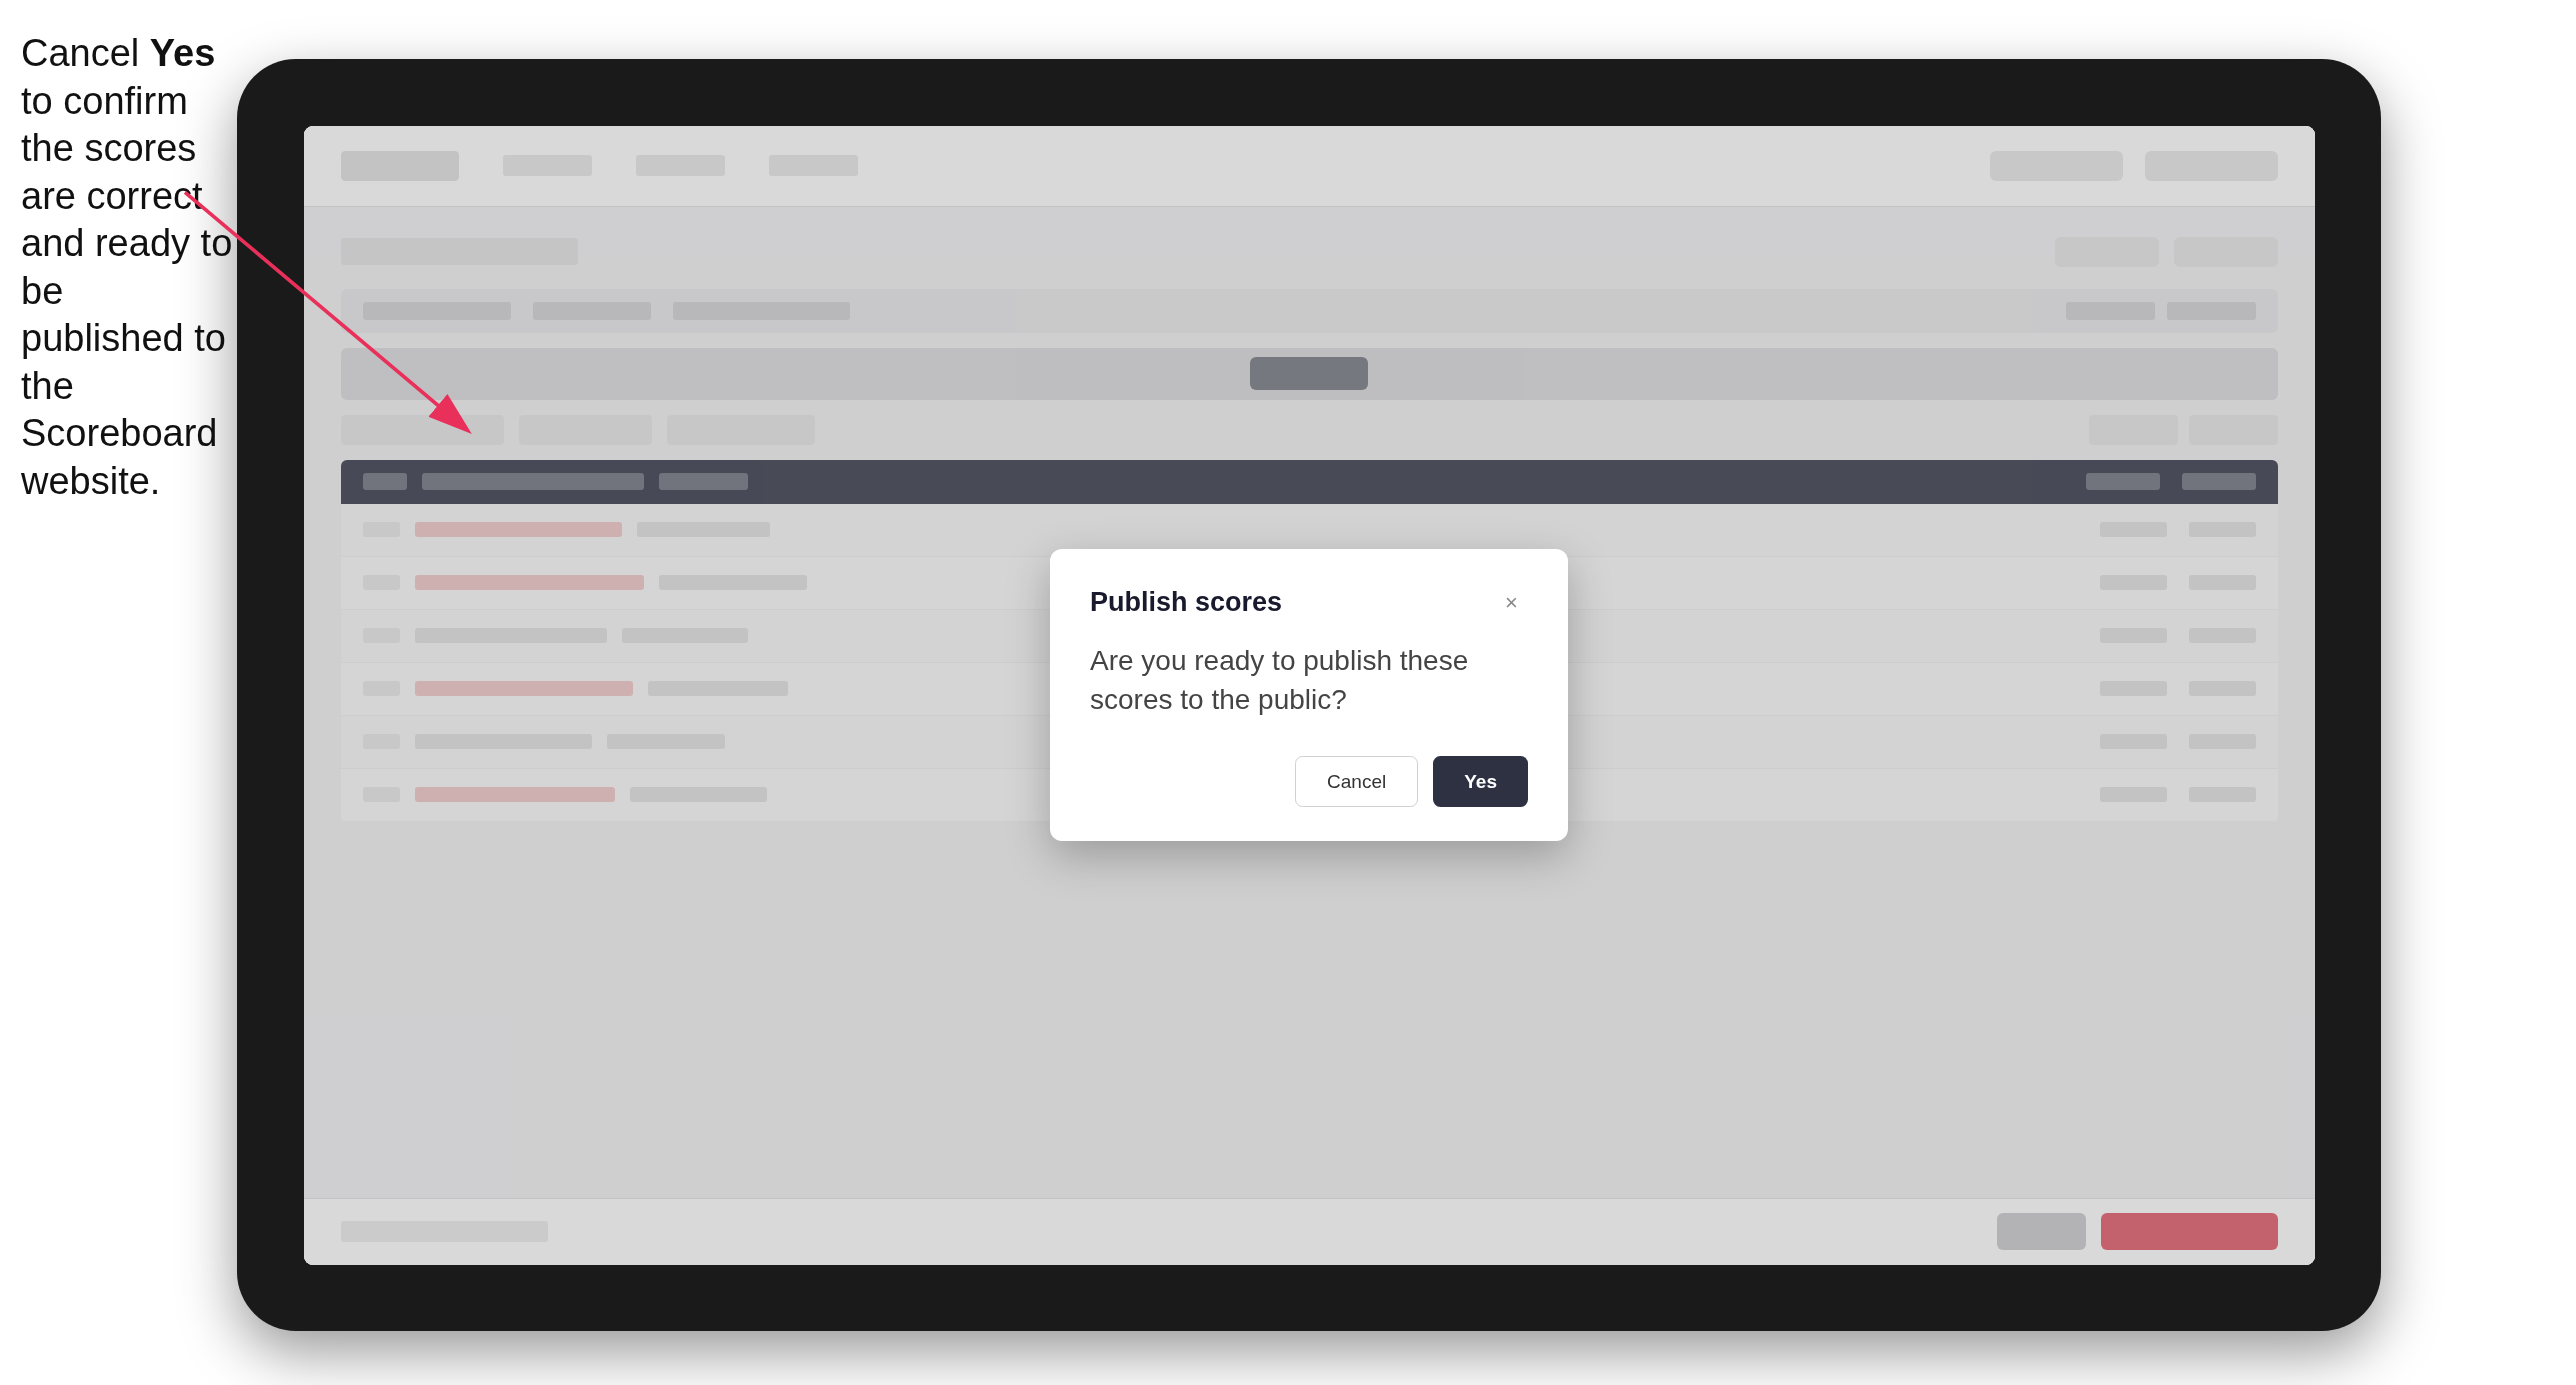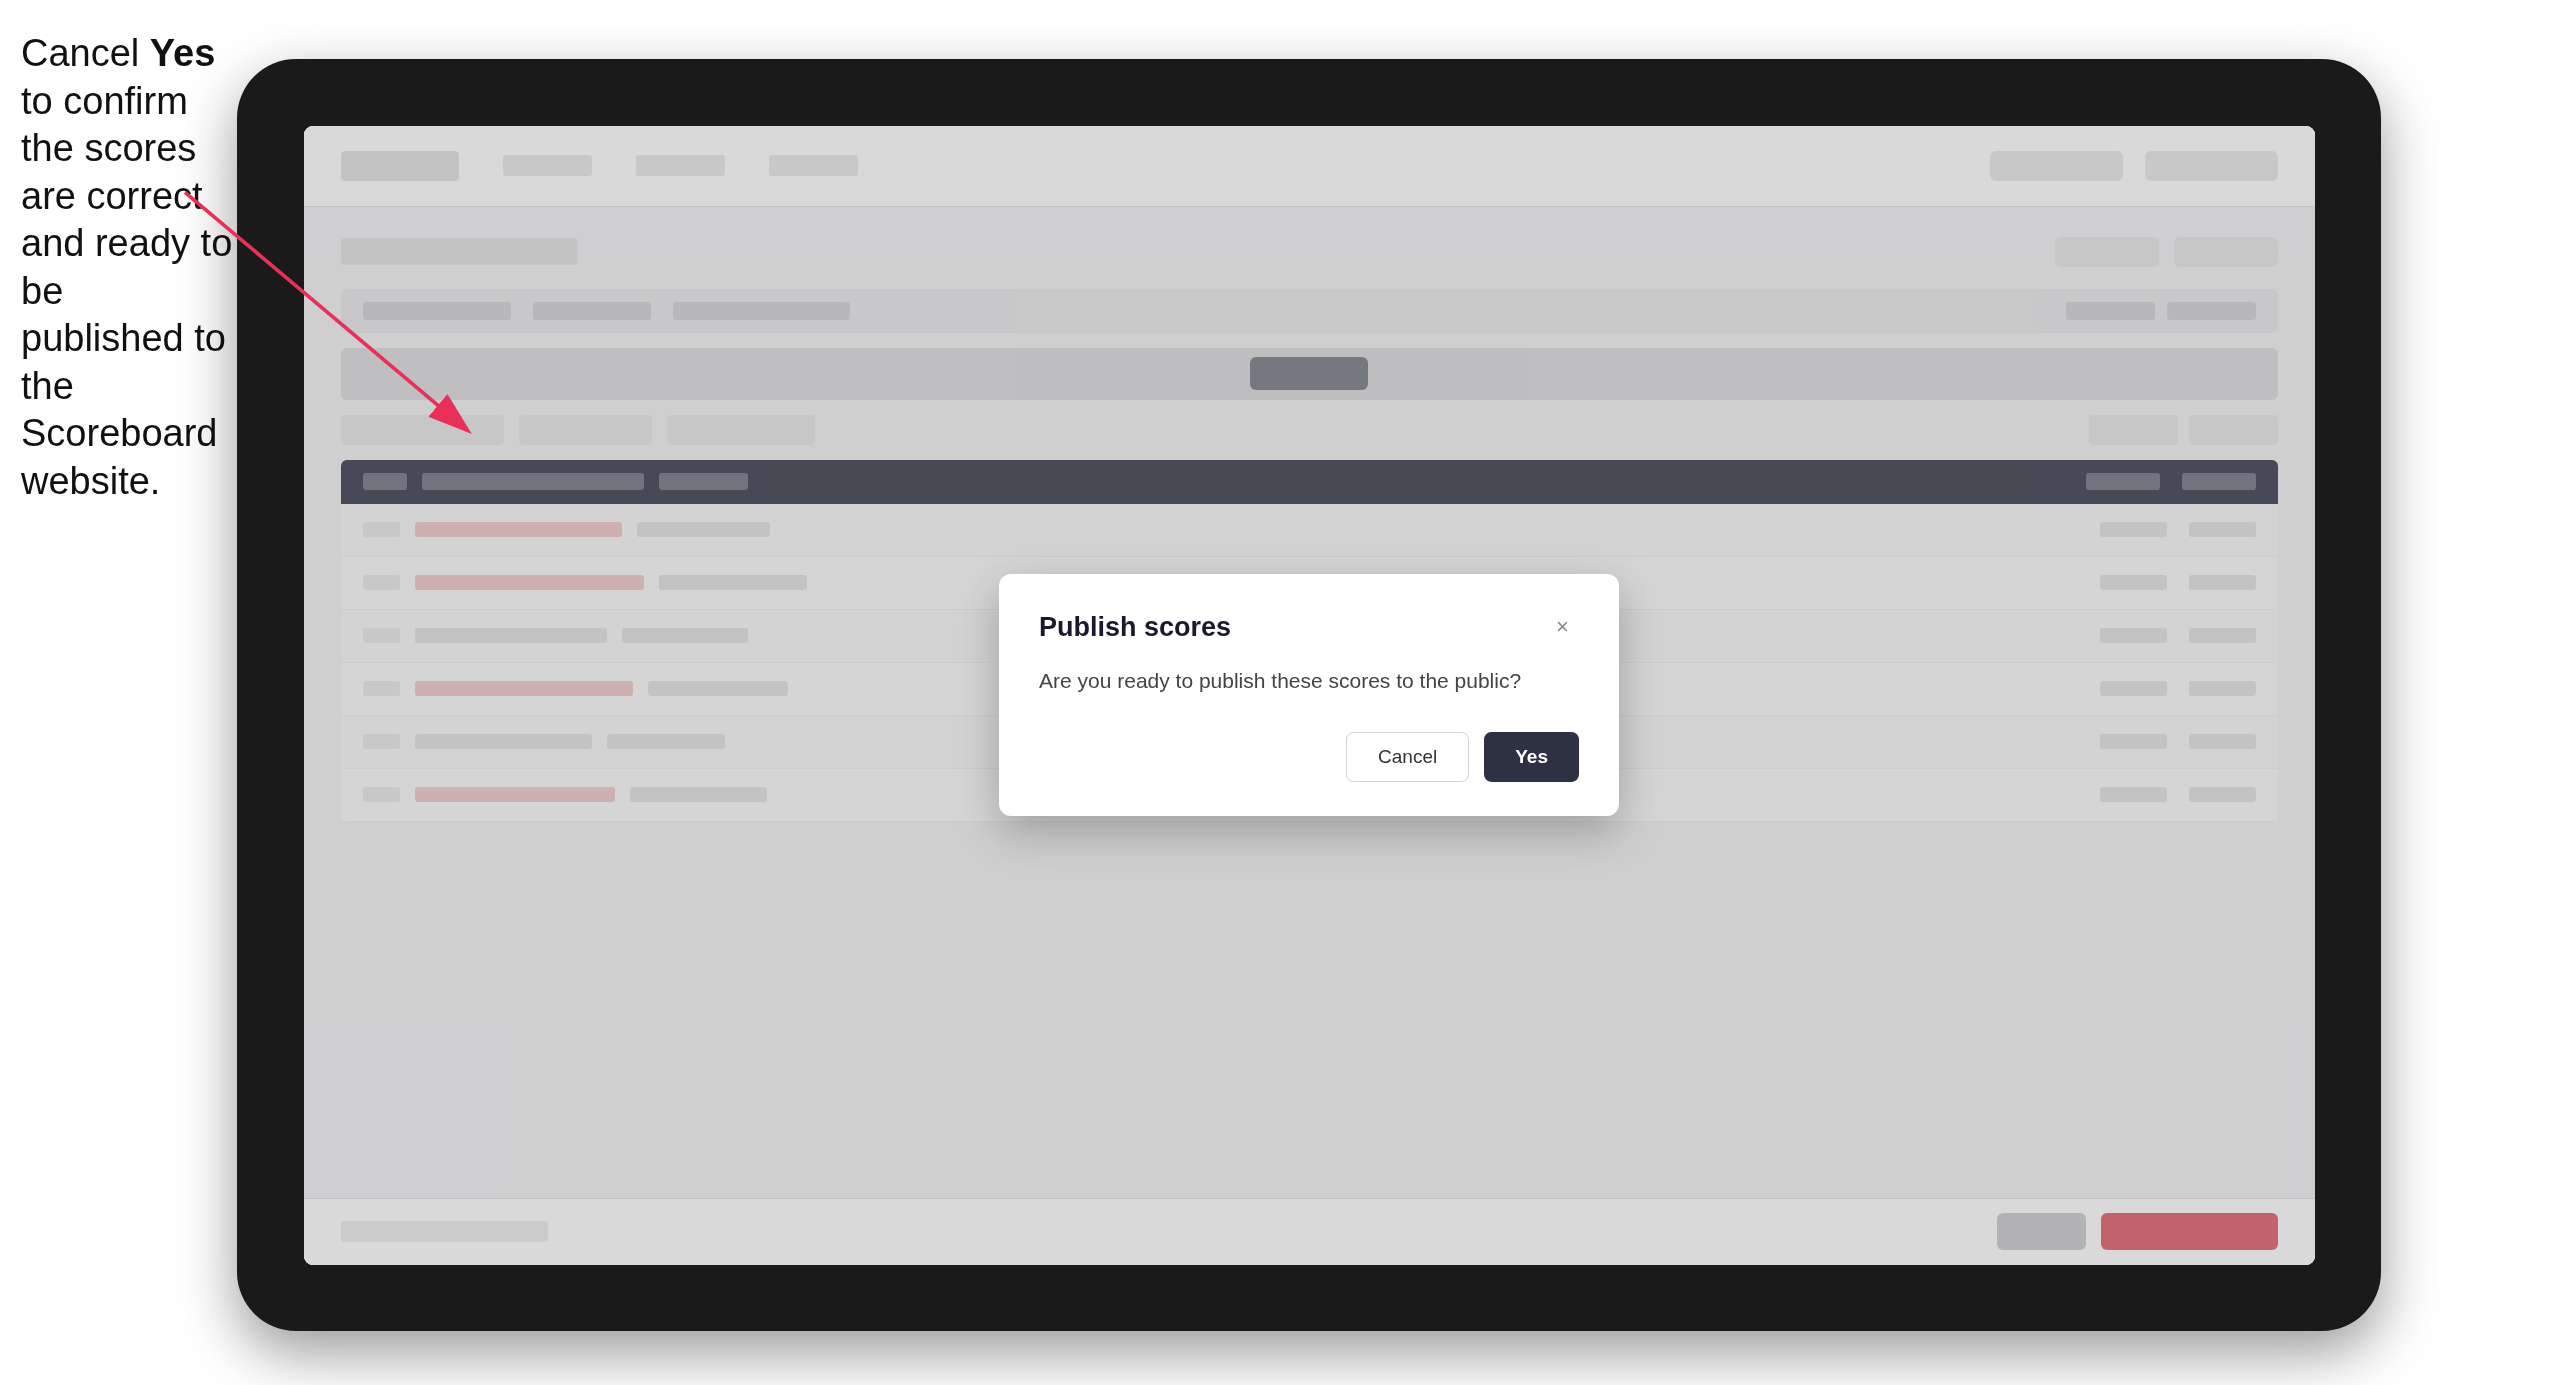--- a/index.html
+++ b/index.html
@@ -285,21 +285,21 @@
       display: flex;
       align-items: center;
       justify-content: center;
       z-index: 100;
     }
 
     
     .modal-dialog {
       background: #ffffff;
       border-radius: 12px;
-      width: 620px;
+      width: 518px;
       box-shadow: 0 15px 44px rgba(0,0,0,0.25);
       padding: 37px 40px 34px;
       position: relative;
     }
     .modal-title-row {
       display: flex;
       align-items: center;
       justify-content: space-between;
       margin-bottom: 22px;
     }
@@ -315,21 +315,21 @@
       background: transparent;
       cursor: pointer;
       font-size: 22px;
       color: #888;
       display: flex;
       align-items: center;
       justify-content: center;
       border-radius: 6px;
     }
     .modal-body-text {
-      font-size: 21px;
+      font-size: 28px;
       color: #444;
       margin-bottom: 37px;
       line-height: 1.4;
     }
     .modal-actions {
       display: flex;
       justify-content: flex-end;
       gap: 15px;
     }
     .btn-cancel {

